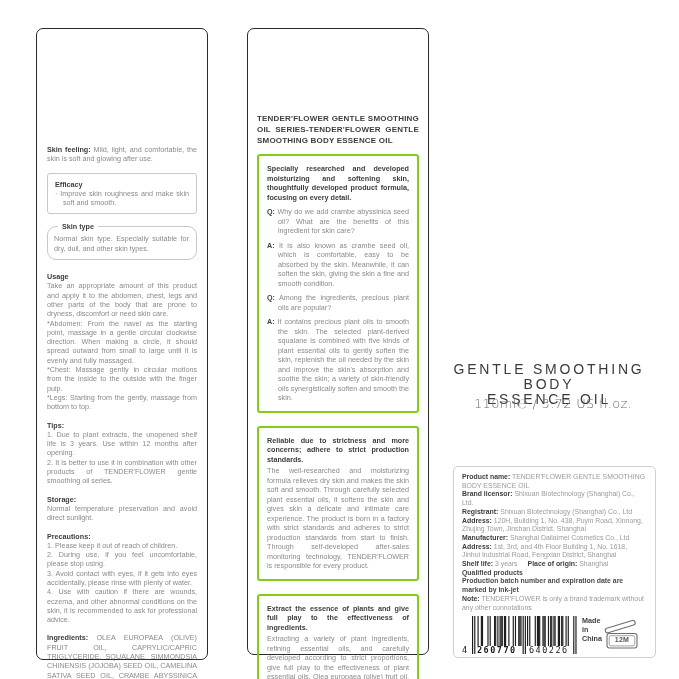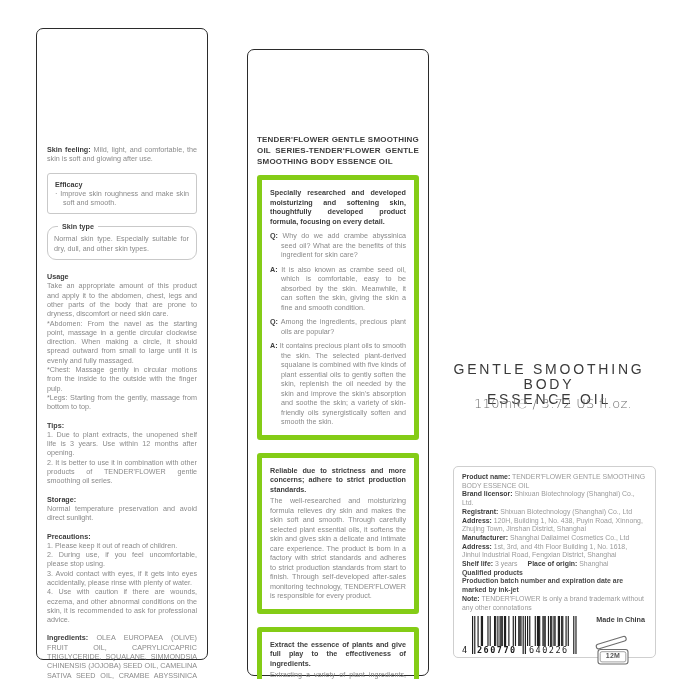--- a/index.html
+++ b/index.html
@@ -3,38 +3,38 @@
 <meta charset="utf-8">
 <style>
   * { margin:0; padding:0; box-sizing:border-box; }
   html,body { background:#ffffff; }
   body { font-family:"Liberation Sans","DejaVu Sans",sans-serif; }
   .canvas { position:relative; width:679px; height:679px; background:#fff; overflow:hidden; }
 
   
   .panel { position:absolute; border:1px solid #2b2b2b; border-radius:7px; background:#fff; }
   .panel-left { left:36px; top:28px; width:172px; height:632px; padding:116px 10px 0 10px; }
-  .panel-mid  { left:247px; top:28px; width:182px; height:627px; padding:84px 9px 0 9px;margin-top:21px; }
+  .panel-mid  { left:247px; top:28px; width:182px; height:627px; padding:84px 9px 0 9px; }
 
   
   .lbl { font-weight:bold; color:#3d3d3d; }
   .body-txt { color:#8a8a8a; }
   .sec { font-size:7.2px; line-height:9.3px; text-align:justify; margin-bottom:9px; color:#8a8a8a; }
   .sec .para { display:block; }
 
   
   .gbox { border:1px solid #c9c9c9; border-radius:3px; padding:6px 7px; background:#fff; }
   .efficacy-box { margin-bottom:12px; }
   .bullet-line { display:block; padding-left:8px; text-indent:-8px; }
   .fieldset { position:relative; border:1px solid #c9c9c9; border-radius:9px; padding:7px 7px 6px 6px; margin-bottom:12px; }
   .fieldset .legend { position:absolute; top:-5px; left:10px; background:#fff; padding:0 4px; font-weight:bold; color:#3d3d3d; font-size:7.2px; line-height:9px; }
 
   
   .mid-heading { font-size:8px; line-height:11px; font-weight:bold; color:#3d3d3d; text-align:justify; margin-bottom:8px; letter-spacing:.2px; }
-  .mid-box { border:5px solid #84cc16; border-radius:3px; padding:8px 8px; margin-bottom:13px; font-size:7.2px; line-height:9.5px; text-align:justify; color:#8a8a8a; }
+  .mid-box { border:2px solid #84cc16; border-radius:3px; padding:8px 8px; margin-bottom:13px; font-size:7.2px; line-height:9.5px; text-align:justify; color:#8a8a8a; }
   .mid-box .box-title { font-weight:bold; color:#3d3d3d; display:block; margin-bottom:2px; }
   .qa-entry { display:block; padding-left:11px; text-indent:-11px; margin-top:5px; }
   .qa-entry .qa-lbl { font-weight:bold; color:#3d3d3d; }
 
   
   .right-title { position:absolute; left:444px; top:362px; width:210px; text-align:center;
                  font-size:14px; line-height:15px; letter-spacing:2.8px; color:#3a3a3a; }
   .right-volume { position:absolute; left:448px; top:396px; width:210px; text-align:center;
                   font-size:13px; color:#6d6d6d; font-family:"DejaVu Sans","Liberation Sans",sans-serif; font-weight:200; letter-spacing:.3px; }
   .info-box { position:absolute; left:453px; top:466px; width:203px; height:192px;
@@ -43,21 +43,21 @@
   .info-line { text-align:left; }
   .info-line .lbl { color:#3d3d3d; }
   .inline-pair { display:inline-block; margin-right:10px; }
   .dark-bold { font-weight:bold; color:#4a4a4a; }
   .bottom-row { display:flex; margin-top:4px; align-items:flex-start; }
   .barcode { position:relative; width:120px; height:47px; flex:none; }
   .bc-digits span { position:absolute; top:30px; font-family:"DejaVu Sans Mono","Liberation Mono",monospace; font-size:8.5px; color:#1a1a1a; letter-spacing:1.5px; }
   .bc-first { left:0px; }
   .bc-left  { left:15px;font-weight:bold; }
   .bc-right { left:67px; }
-  .made-col { flex:1; display:flex; flex-direction:column; align-items:flex-end; padding-right:2px; }
+  .made-col { flex:1; display:flex; flex-direction:row; align-items:flex-end; padding-right:2px; }
   .made-in { font-weight:bold; color:#3d3d3d; font-size:7.2px; margin-bottom:7px; }
   .pao { position:relative; width:40px; height:34px; margin-right:12px; }
   .pao-label { position:absolute; left:7px; top:20px; width:26px; text-align:center; font-size:7px; font-weight:bold; color:#555; letter-spacing:.3px; }
 </style>
 </head>
 <body>
 
 <div class="canvas">
 
   <div class="panel panel-left">

